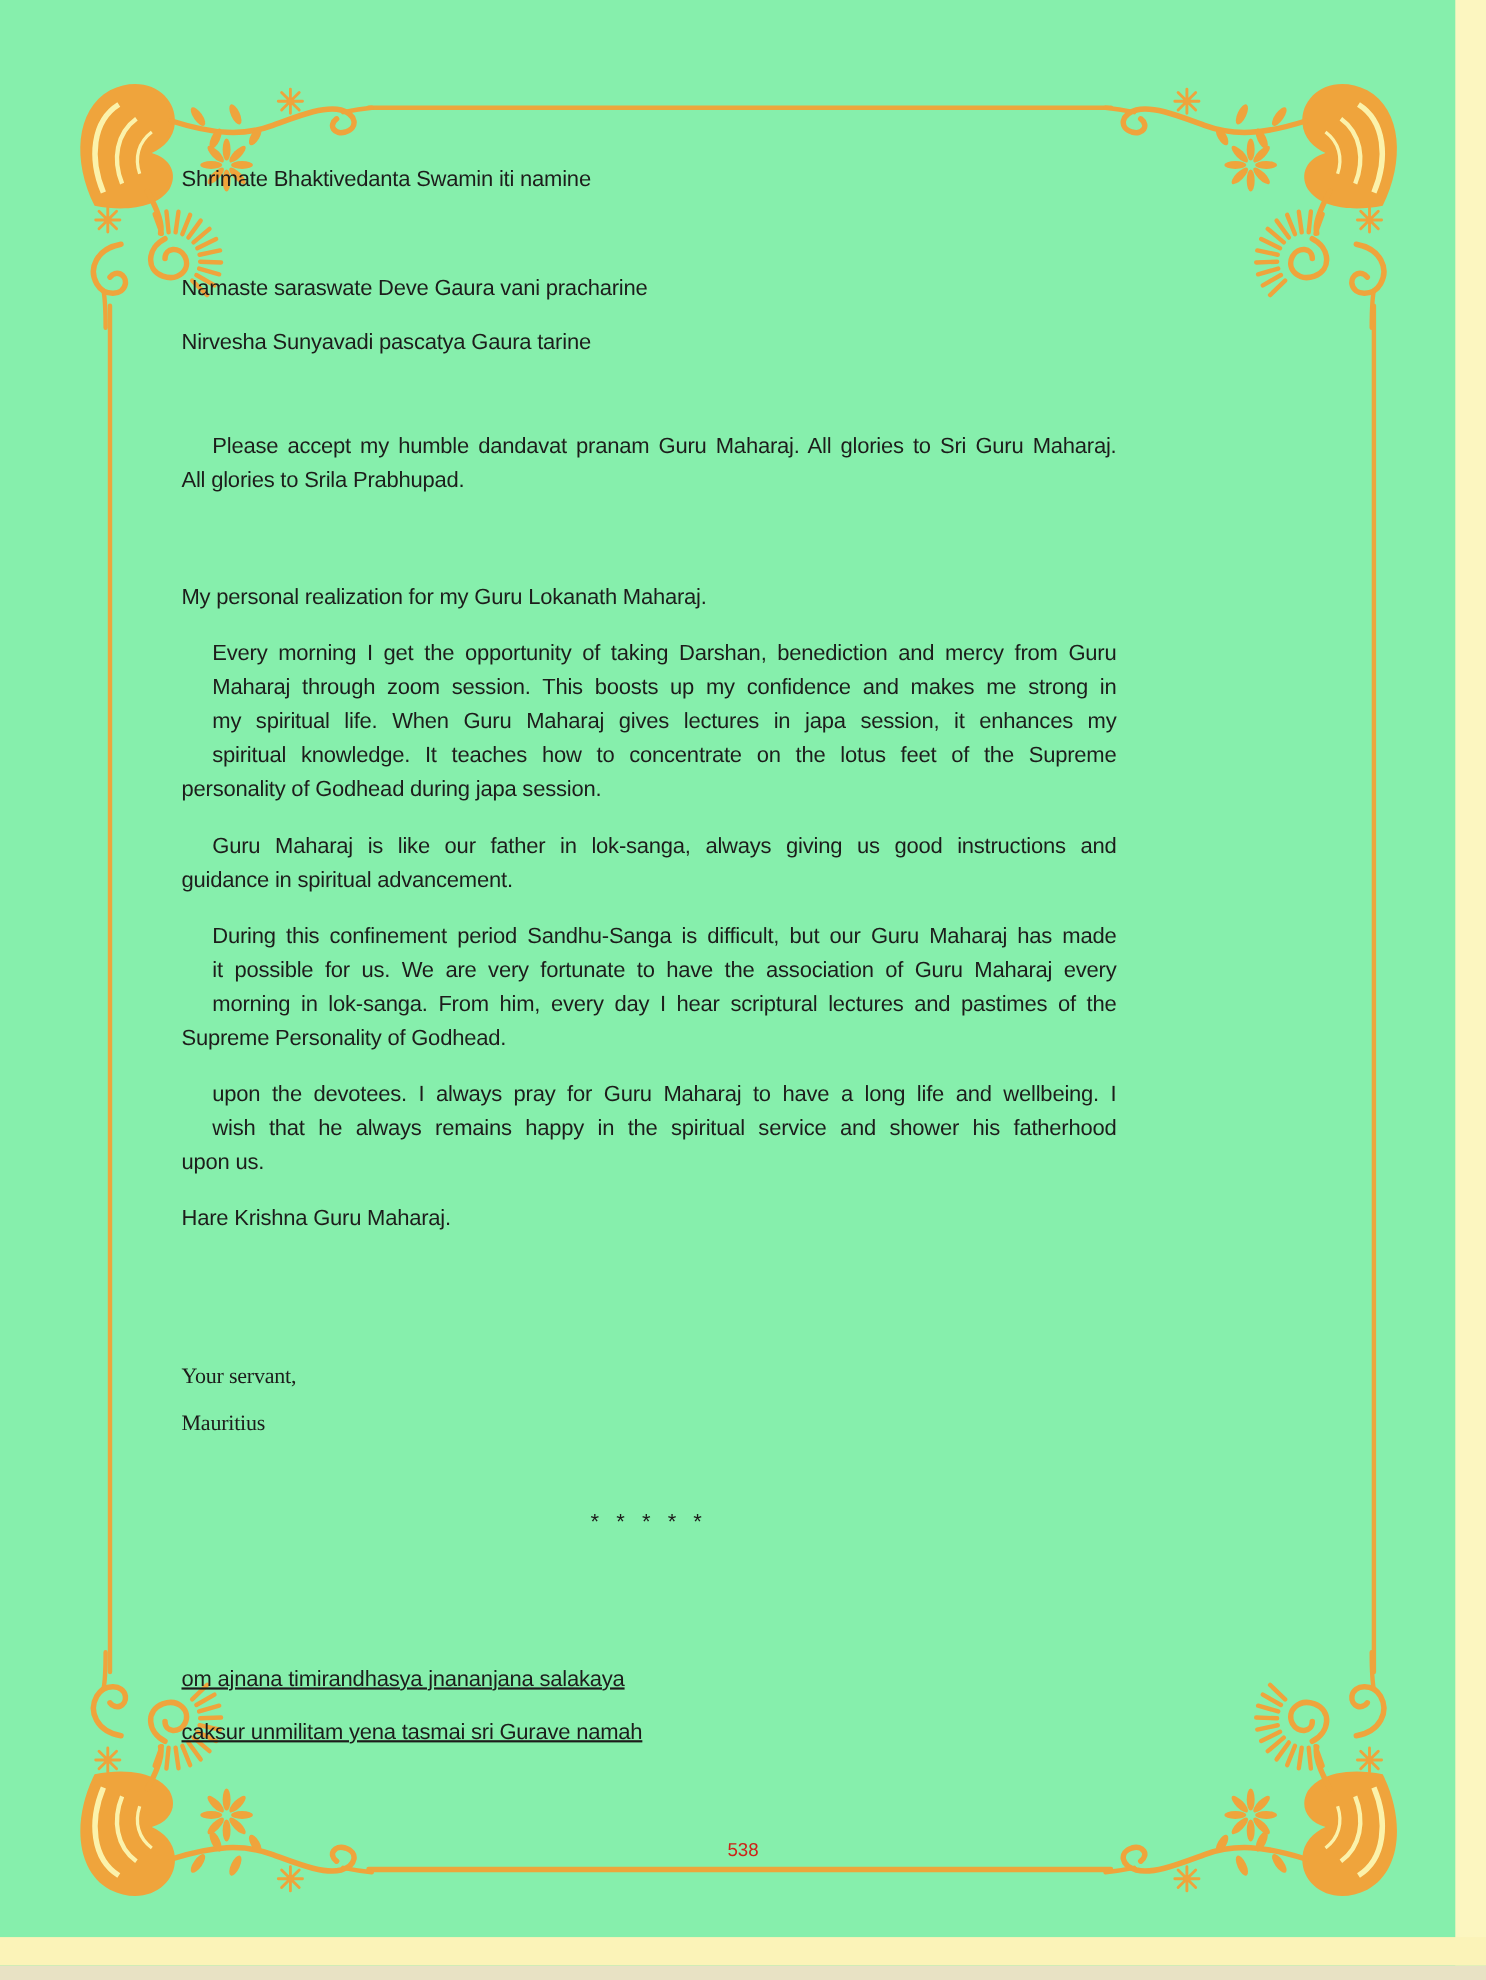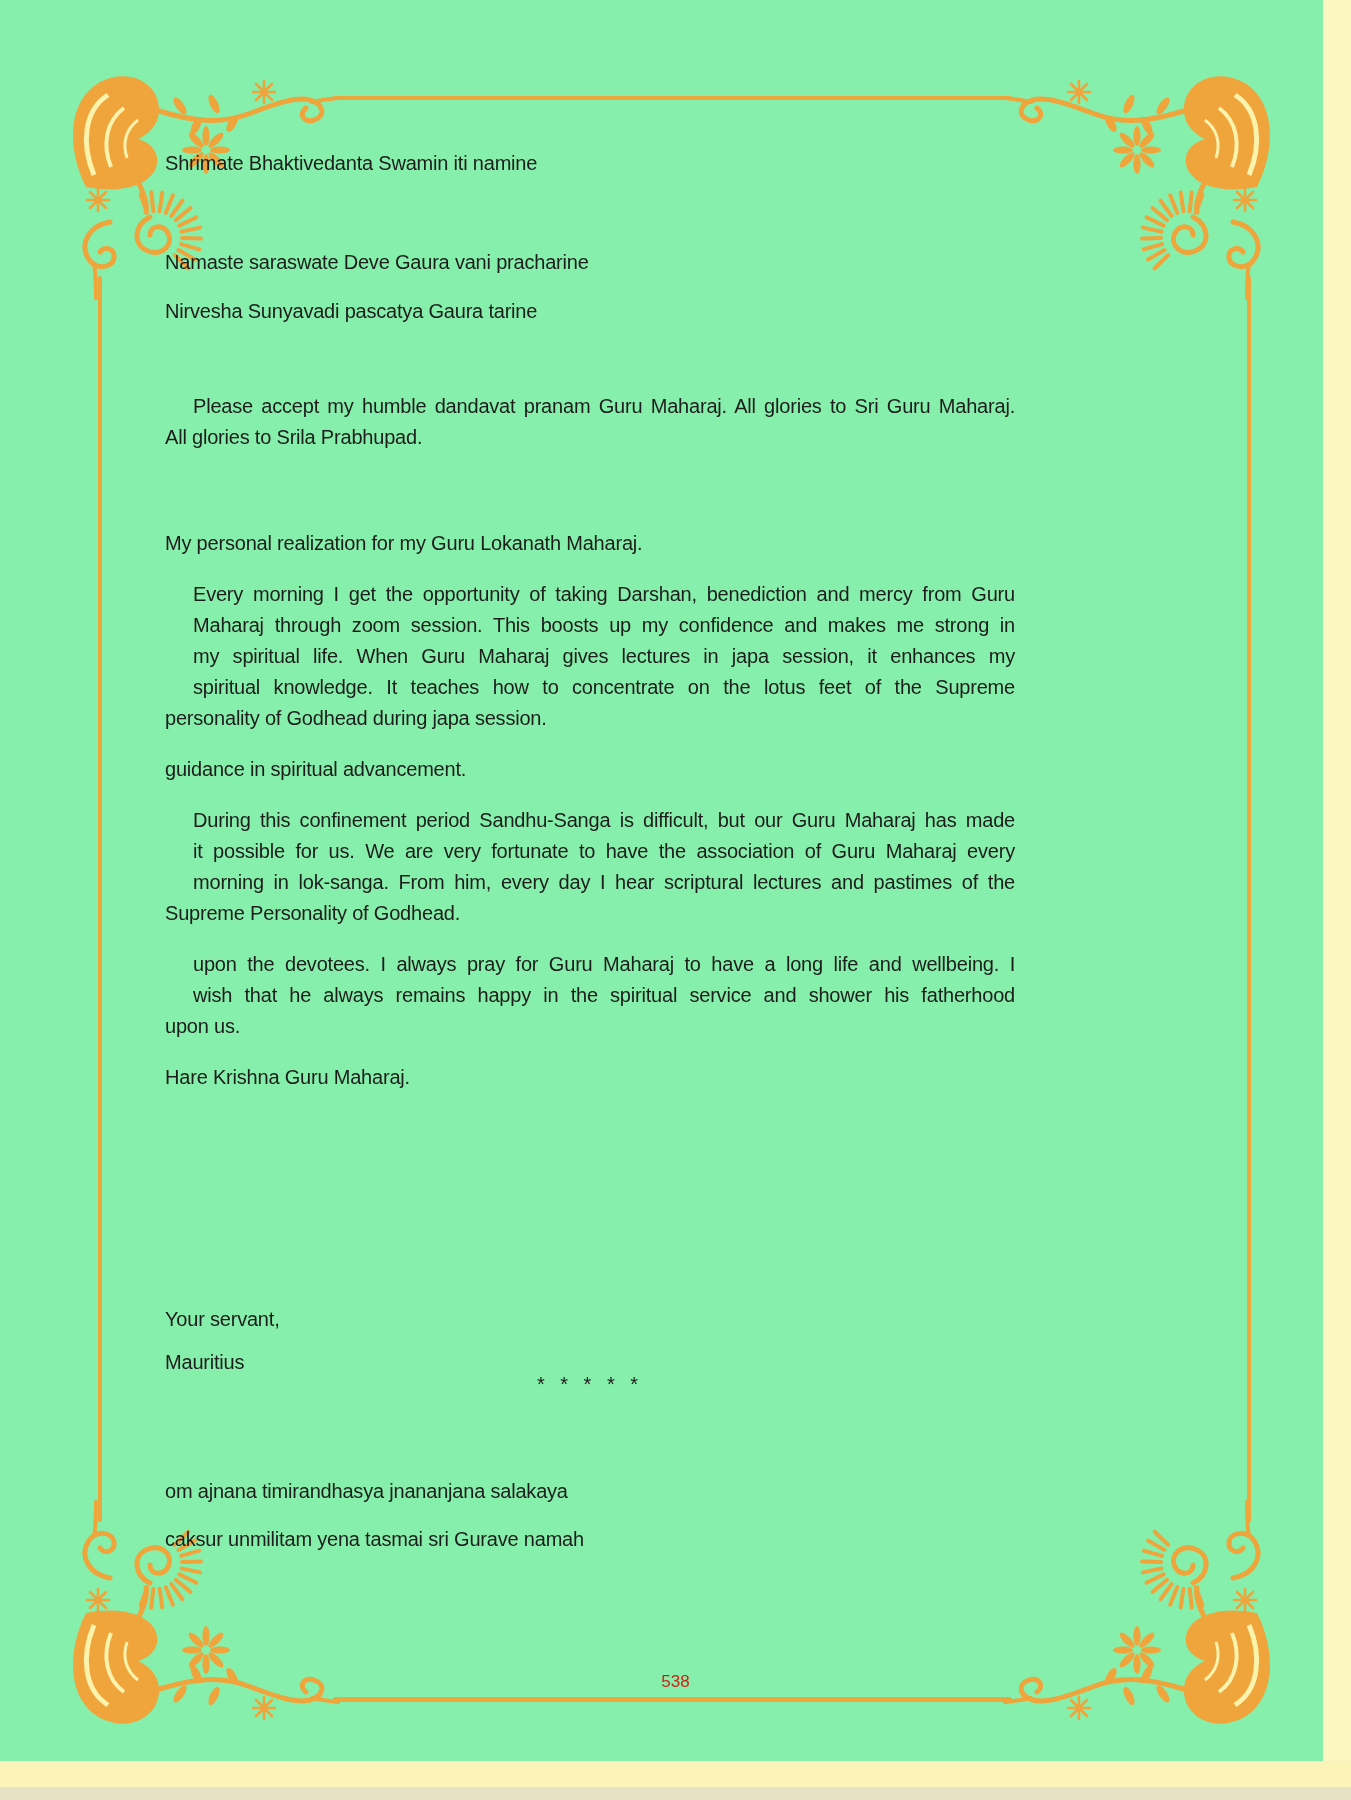--- a/index.html
+++ b/index.html
@@ -34,24 +34,24 @@
   
   .abs{position:absolute;left:165px;width:850px;}
   .salutation{top:148px;}
   .invocation{top:247px;}
   .invocation .line + .line{margin-top:18px;}
   .greeting{top:391px;}
   .paragraphs{top:528px;}
   .para + .para{margin-top:20px;}
   .pline{text-align:justify;}
   .jfull{text-align:justify;text-align-last:justify;margin-left:28px;}
-  .signoff{top:1304px;}
+  .signoff{top:1236px;font-family:Liberation Serif, serif;}
   .signoff .line + .line{margin-top:12px;}
   .separator{top:1369px;text-align:center;letter-spacing:5px;}
-  .mantra{top:1476px;}
+  .mantra{top:1512px;text-decoration:underline;}
   .mantra .line + .line{margin-top:17px;}
   .page-number{
     position:absolute;top:1666px;left:0;width:100%;
     text-align:center;color:#CD2317;font-size:17px;line-height:31px;
     letter-spacing:0;
   }
 </style>
 </head>
 <body>
 
@@ -163,20 +163,21 @@
       <div class="plines">
           <div class="pline jfull">Every morning I get the opportunity of taking Darshan, benediction and mercy from Guru</div>
           <div class="pline jfull">Maharaj through zoom session. This boosts up my confidence and makes me strong in</div>
           <div class="pline jfull">my spiritual life. When Guru Maharaj gives lectures in japa session, it enhances my</div>
           <div class="pline jfull">spiritual knowledge. It teaches how to concentrate on the lotus feet of the Supreme</div>
           <div class="pline">personality of Godhead during japa session.</div>
         </div>
     </div>
       <div class="para">
       <div class="plines">
+          <div class="pline jfull">Guru Maharaj is like our father in lok-sanga, always giving us good instructions and</div>
           <div class="pline">guidance in spiritual advancement.</div>
         </div>
     </div>
       <div class="para">
       <div class="plines">
           <div class="pline jfull">During this confinement period Sandhu-Sanga is difficult, but our Guru Maharaj has made</div>
           <div class="pline jfull">it possible for us. We are very fortunate to have the association of Guru Maharaj every</div>
           <div class="pline jfull">morning in lok-sanga. From him, every day I hear scriptural lectures and pastimes of the</div>
           <div class="pline">Supreme Personality of Godhead.</div>
         </div>

